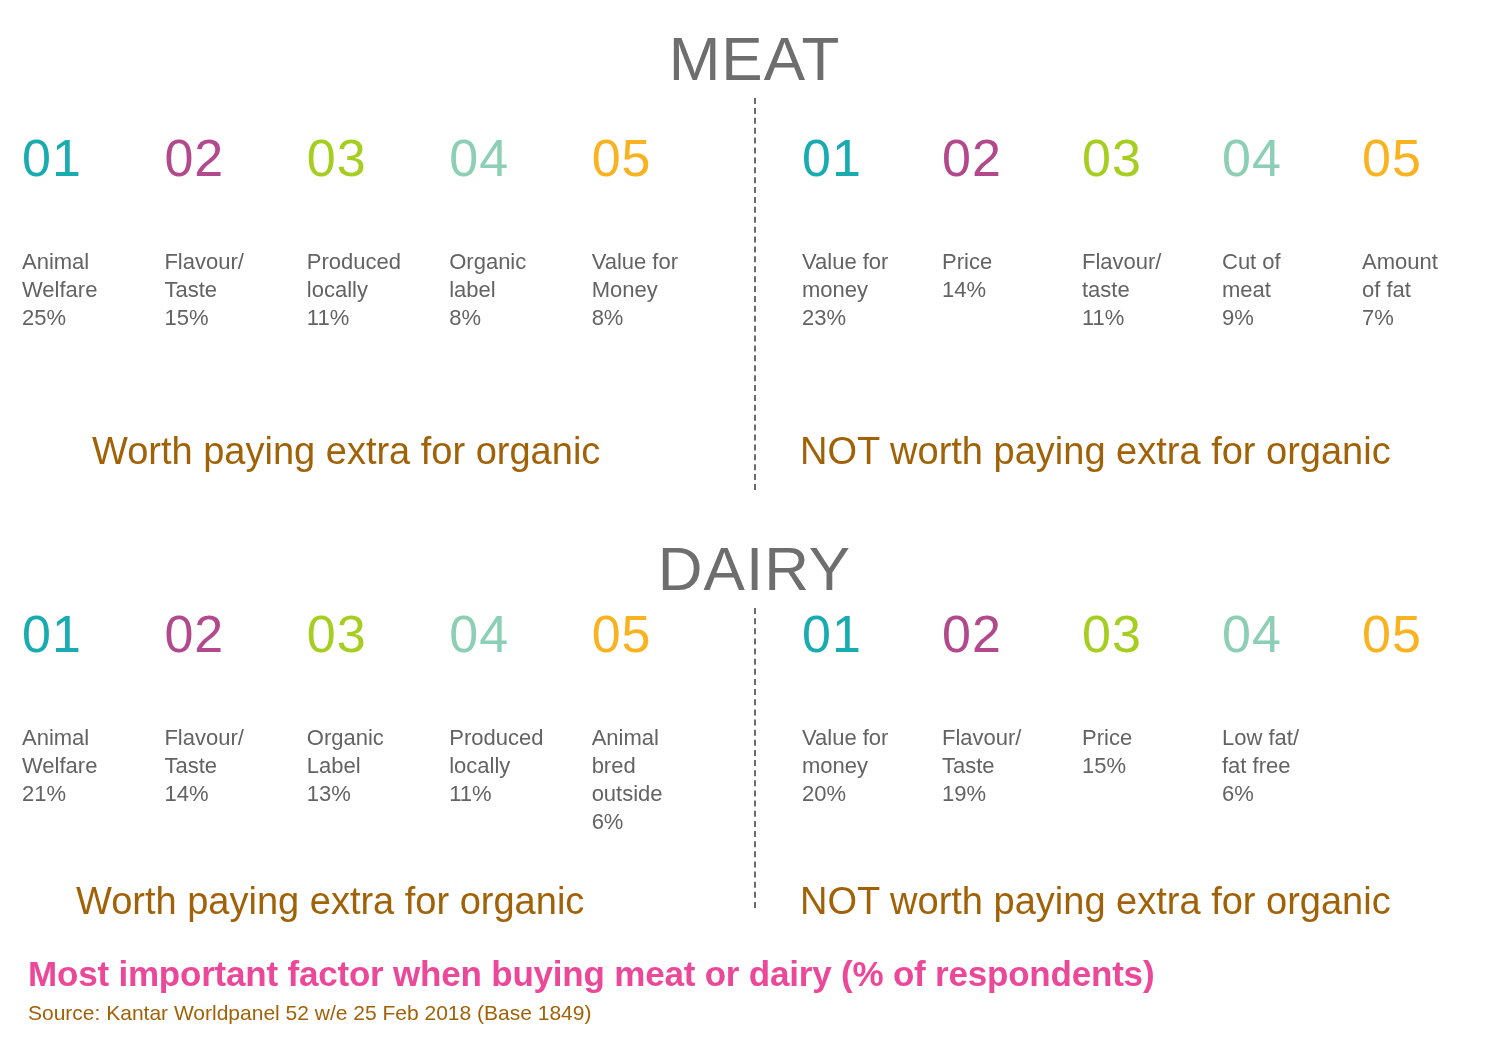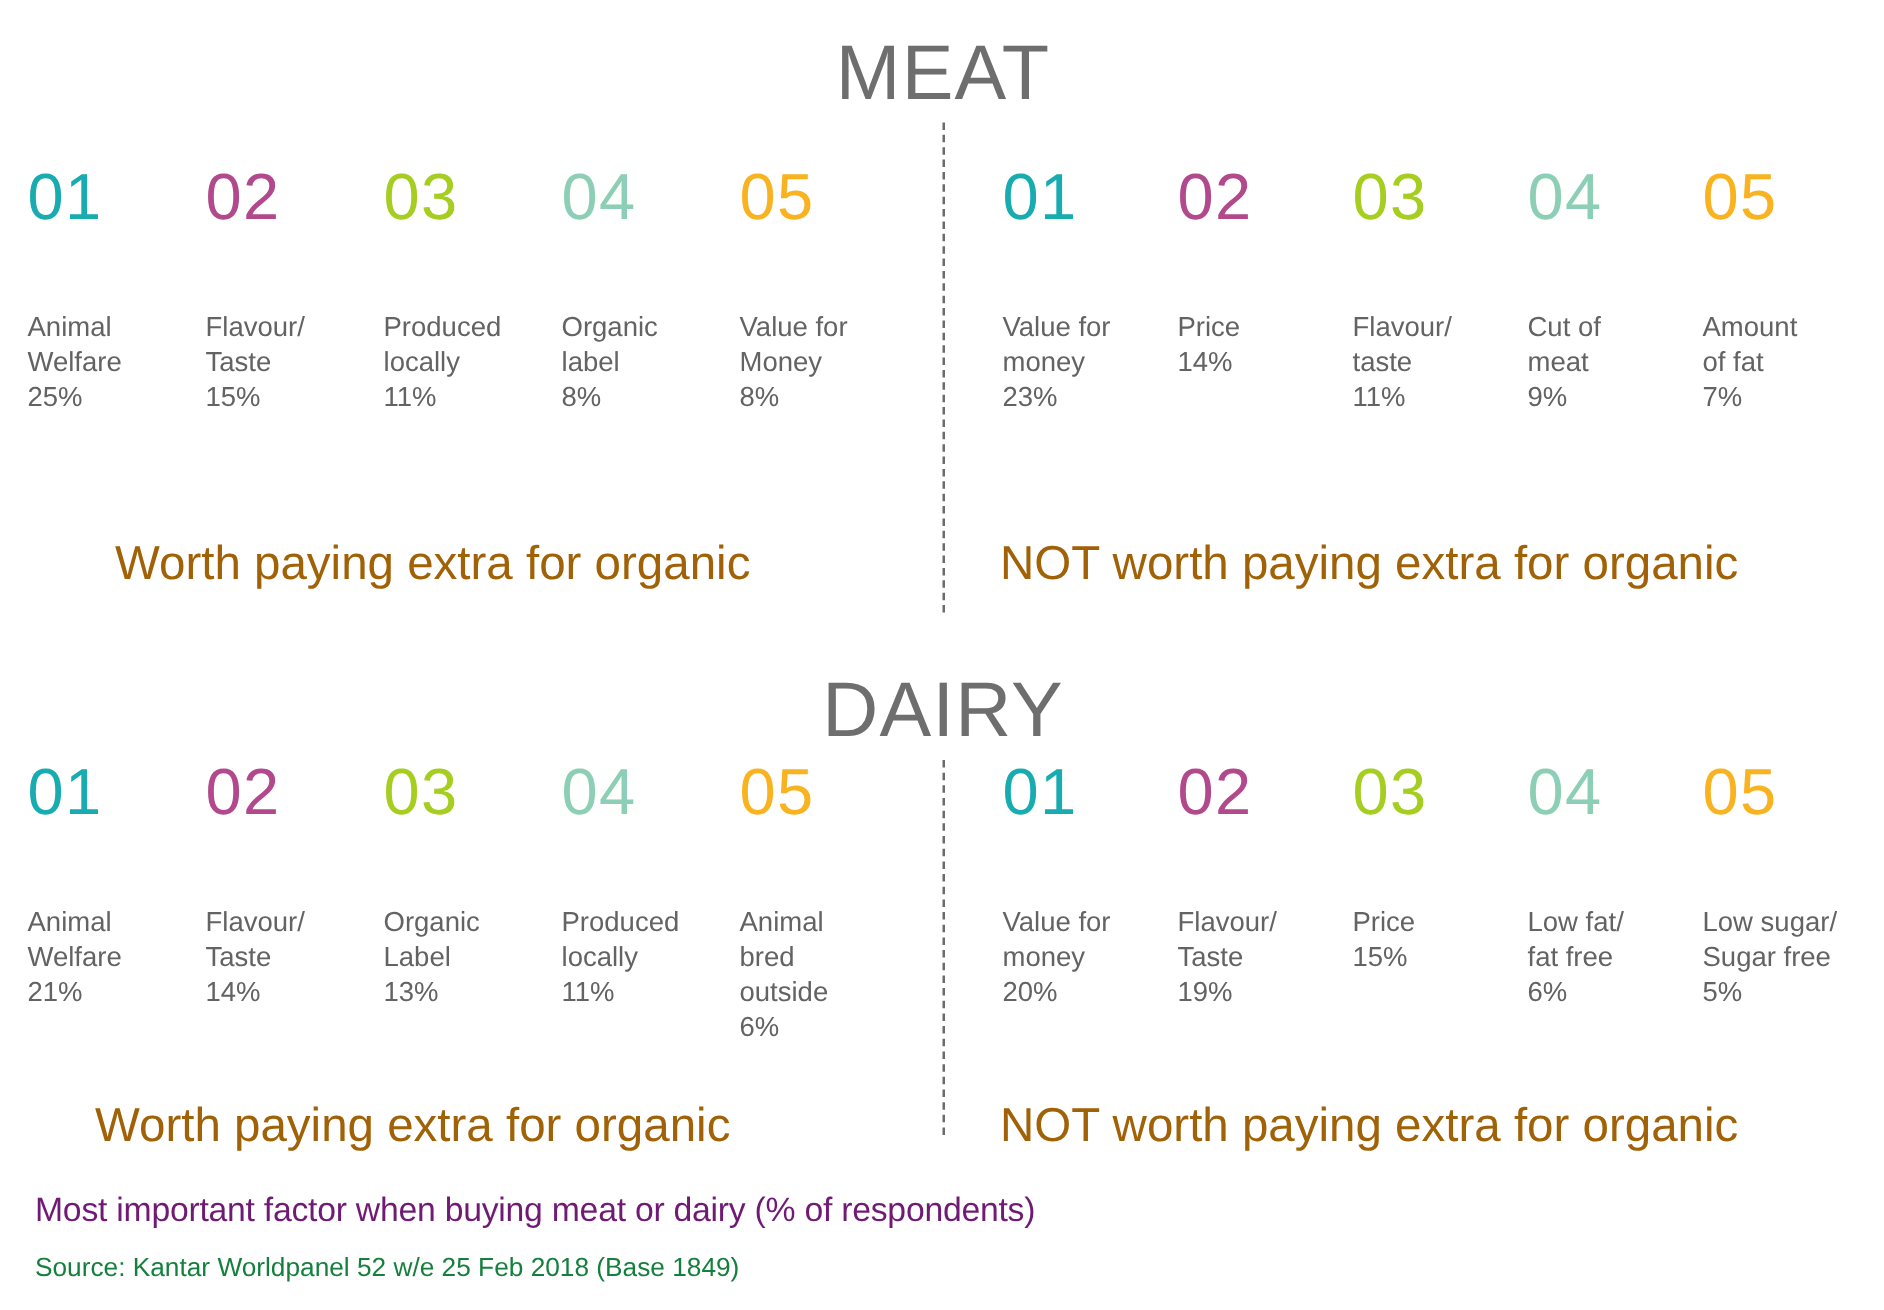--- a/index.html
+++ b/index.html
@@ -104,30 +104,30 @@
   .watermark.dairy-right { top: 882px; left: 800px; }
 
   
   .footer {
     position: absolute;
     left: 28px;
     top: 952px;
     width: 1450px;
   }
   .footer-caption {
-    font-size: 27px;
-    font-weight: normal;
-    color: #701a75;
+    font-size: 35px;
+    font-weight: bold;
+    color: #ec4899;
     line-height: 1.25;
     letter-spacing: -0.2px;
   }
   .footer-source {
-    margin-top: 16px;
+    margin-top: 4px;
     font-size: 21px;
-    color: #15803d;
+    color: #a16207;
     line-height: 1.25;
   }
 </style>
 </head>
 <body>
 
 <div class="infographic">
 
   <div class="section-title meat">
     <span class="title-inner">MEAT</span>
@@ -298,25 +298,20 @@
     <div class="factor">
       <div class="factor-rank" style="color:#8ccfb6">04</div>
       <div class="factor-body">
         <div class="factor-label">Low fat/
 fat free</div>
         <div class="factor-value">6%</div>
       </div>
     </div>
     <div class="factor">
       <div class="factor-rank" style="color:#f9b320">05</div>
-      <div class="factor-body">
-        <div class="factor-label">Low sugar/
-Sugar free</div>
-        <div class="factor-value">5%</div>
-      </div>
     </div>
   </div>
 
   <div class="watermark dairy-left">Worth paying extra for organic</div>
   <div class="watermark dairy-right">NOT worth paying extra for organic</div>
 
   <div class="footer">
     <div class="footer-caption">Most important factor when buying meat or dairy (% of respondents)</div>
     <div class="footer-source">Source: Kantar Worldpanel 52 w/e 25 Feb 2018 (Base 1849)</div>
   </div>

